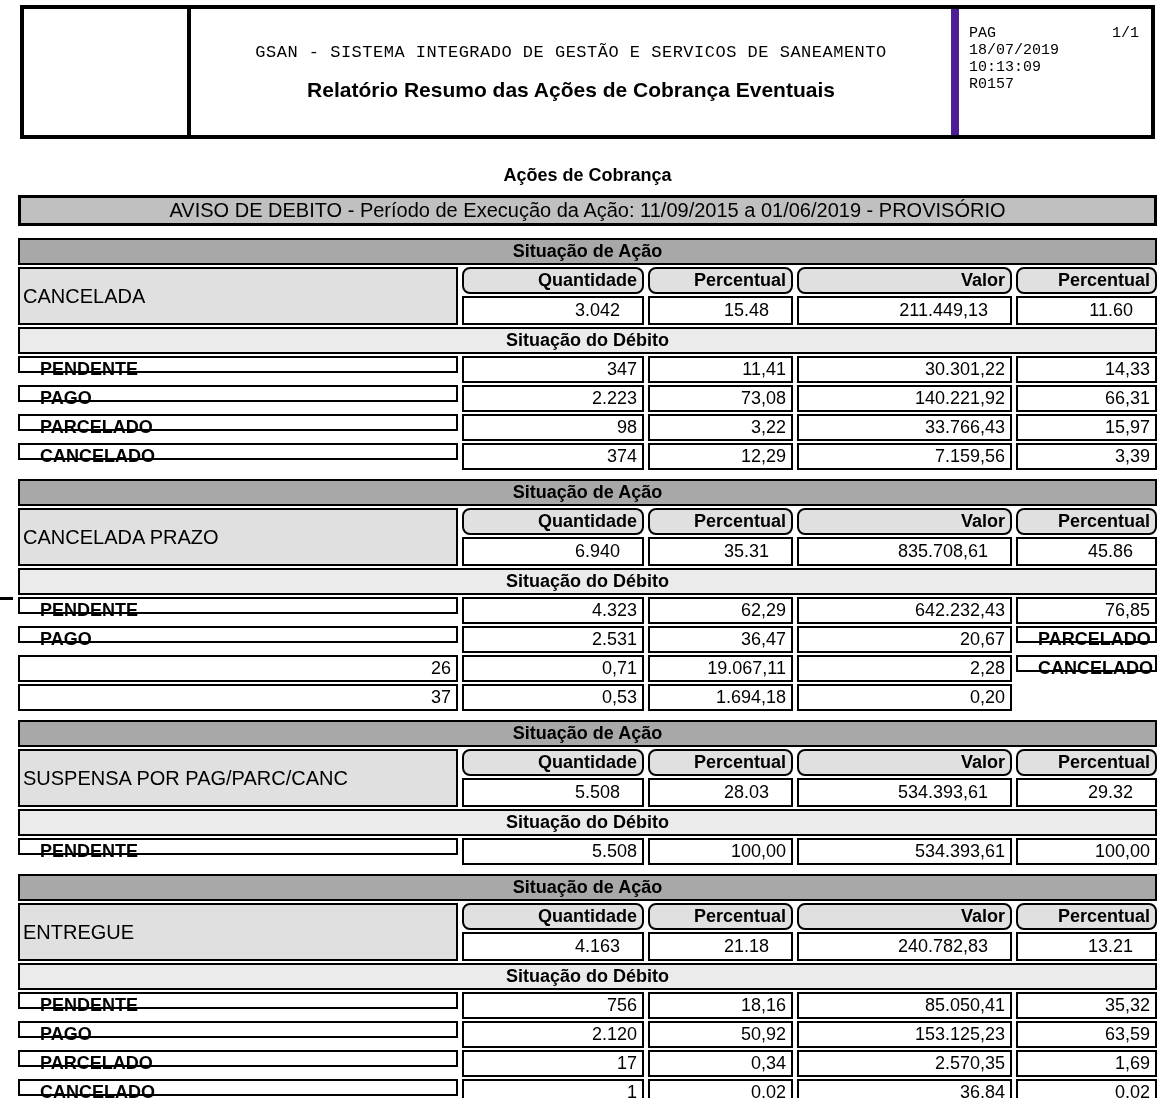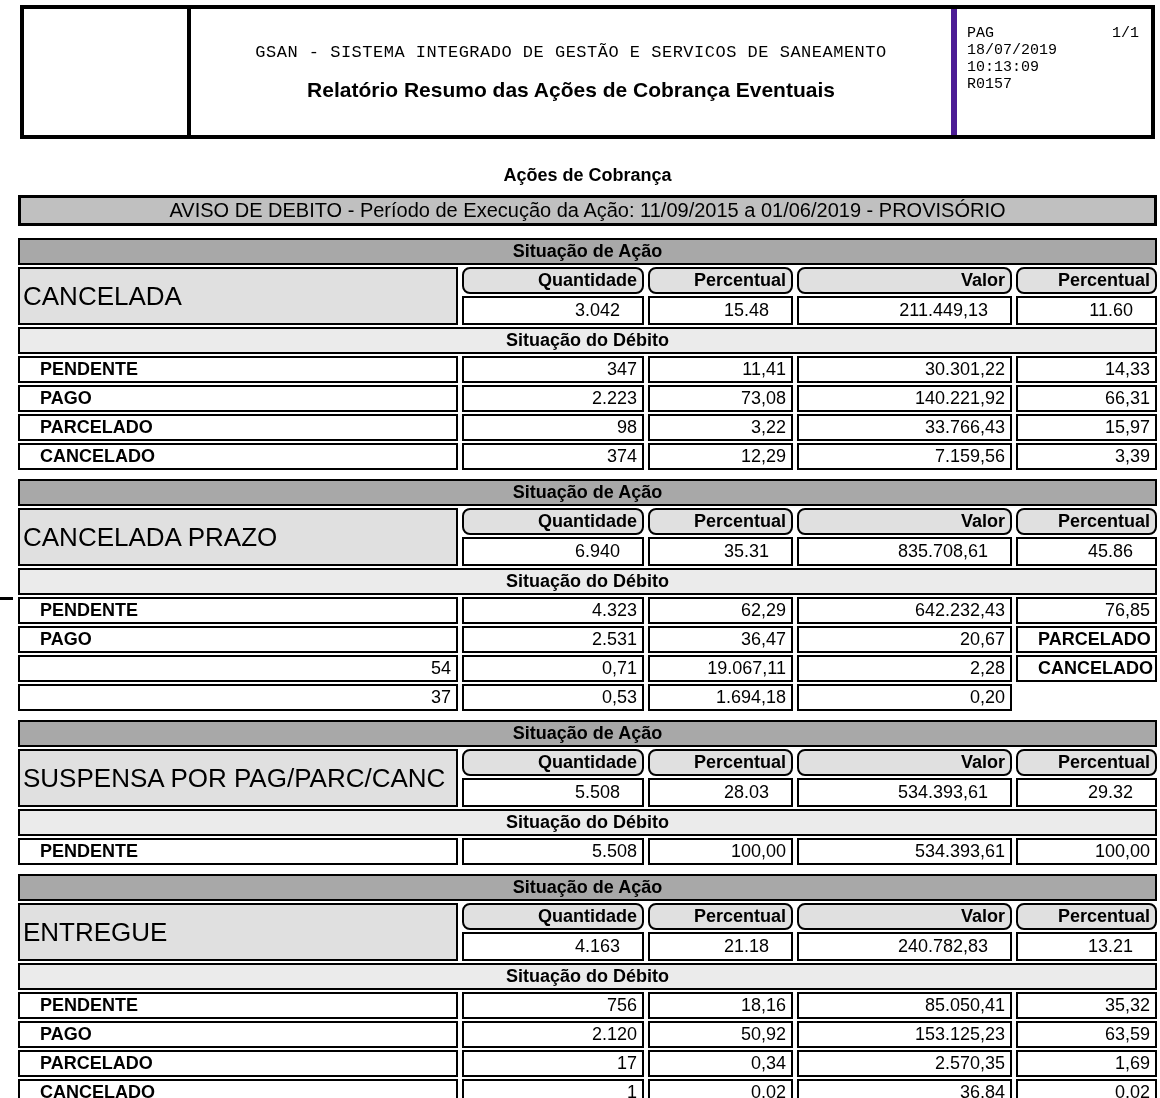--- a/index.html
+++ b/index.html
@@ -5,40 +5,40 @@
   html,body{margin:0;padding:0;background:#fff;}
   body{width:1160px;height:1098px;position:relative;font-family:"Liberation Sans",sans-serif;color:#000;}
   .page{position:absolute;left:20px;top:5px;width:1135px;}
 
   
   .report-header{display:flex;border:4px solid #000;box-sizing:border-box;height:134px;background:#fff;}
   .logo-cell{width:167px;border-right:4px solid #000;box-sizing:border-box;}
   .header-center{flex:1;display:flex;flex-direction:column;justify-content:center;align-items:center;}
   .system-title{font-family:"Liberation Mono",monospace;font-size:17px;letter-spacing:.5px;white-space:nowrap;}
   .report-title{font-weight:bold;font-size:21px;margin-top:16px;white-space:nowrap;}
-  .header-right{width:200px;border-left:6px solid #4c1d95;box-sizing:border-box;font-family:"Liberation Mono",monospace;font-size:15px;padding:16px 12px 0 10px;display:flex;flex-direction:column;}
+  .header-right{width:200px;border-left:8px solid #4c1d95;box-sizing:border-box;font-family:"Liberation Mono",monospace;font-size:15px;padding:16px 12px 0 10px;display:flex;flex-direction:column;}
   .pag-row{display:flex;justify-content:space-between;}
   .hr-line{text-align:left;}
 
   
   .page-heading{text-align:center;font-weight:bold;font-size:18px;margin-top:26px;}
   .filter-bar{margin-top:9px;height:31px;background:#c0c0c0;border:3px solid #000;box-sizing:border-box;
               display:flex;align-items:center;justify-content:center;font-size:20px;width:1139px;margin-left:-2px;}
 
   
   .sections{margin-top:12px;margin-left:-2px;display:flex;flex-direction:column;gap:9px;}
   .section{display:grid;grid-template-columns:440px 182px 145px 215px 141px;column-gap:4px;row-gap:2px;width:1139px;}
   .bar{grid-column:1/-1;border:2px solid #000;box-sizing:border-box;height:27px;display:flex;align-items:center;justify-content:center;font-weight:bold;font-size:18px;}
   .bar-acao{background:#a8a8a8;}
   .bar-debito{background:#ebebeb;}
   .cellb{border:2px solid #000;box-sizing:border-box;}
-  .label-big{grid-row:2/4;background:#e0e0e0;font-size:26px;display:flex;align-items:center;padding-left:3px;overflow:hidden;white-space:nowrap;}
+  .label-big{grid-row:2/4;background:#e0e0e0;font-size:20px;display:flex;align-items:center;padding-left:3px;overflow:hidden;white-space:nowrap;}
   .colhead{background:#e0e0e0;font-weight:bold;font-size:18px;text-align:right;padding-right:5px;height:27px;line-height:23px;border-radius:8px;}
   .val{background:#fff;font-size:18px;text-align:right;padding-right:22px;height:29px;line-height:25px;}
-  .debit-label{background:#fff;font-weight:bold;font-size:18px;text-align:left;padding-left:20px;height:27px;line-height:23px;}
+  .debit-label{background:#fff;font-weight:bold;font-size:18px;text-align:left;padding-left:20px;height:17px;line-height:23px;}
   .debit-val{background:#fff;font-size:18px;text-align:right;padding-right:5px;height:27px;line-height:23px;}
 
   .margin-tick{position:absolute;left:0;top:597px;width:13px;height:3px;background:#000;}
 </style>
 </head>
 <body>
 
 <div class="margin-tick"></div>
 
 <div class="page">
@@ -121,21 +121,21 @@
       <div class="debit-val cellb">62,29</div>
       <div class="debit-val cellb">642.232,43</div>
       <div class="debit-val cellb">76,85</div>
 
       <div class="debit-label cellb">PAGO</div>
       <div class="debit-val cellb">2.531</div>
       <div class="debit-val cellb">36,47</div>
       <div class="debit-val cellb">20,67</div>
 
       <div class="debit-label cellb">PARCELADO</div>
-      <div class="debit-val cellb">54</div>
+      <div class="debit-val cellb">26</div>
       <div class="debit-val cellb">0,71</div>
       <div class="debit-val cellb">19.067,11</div>
       <div class="debit-val cellb">2,28</div>
 
       <div class="debit-label cellb">CANCELADO</div>
       <div class="debit-val cellb">37</div>
       <div class="debit-val cellb">0,53</div>
       <div class="debit-val cellb">1.694,18</div>
       <div class="debit-val cellb">0,20</div>
     </div>

